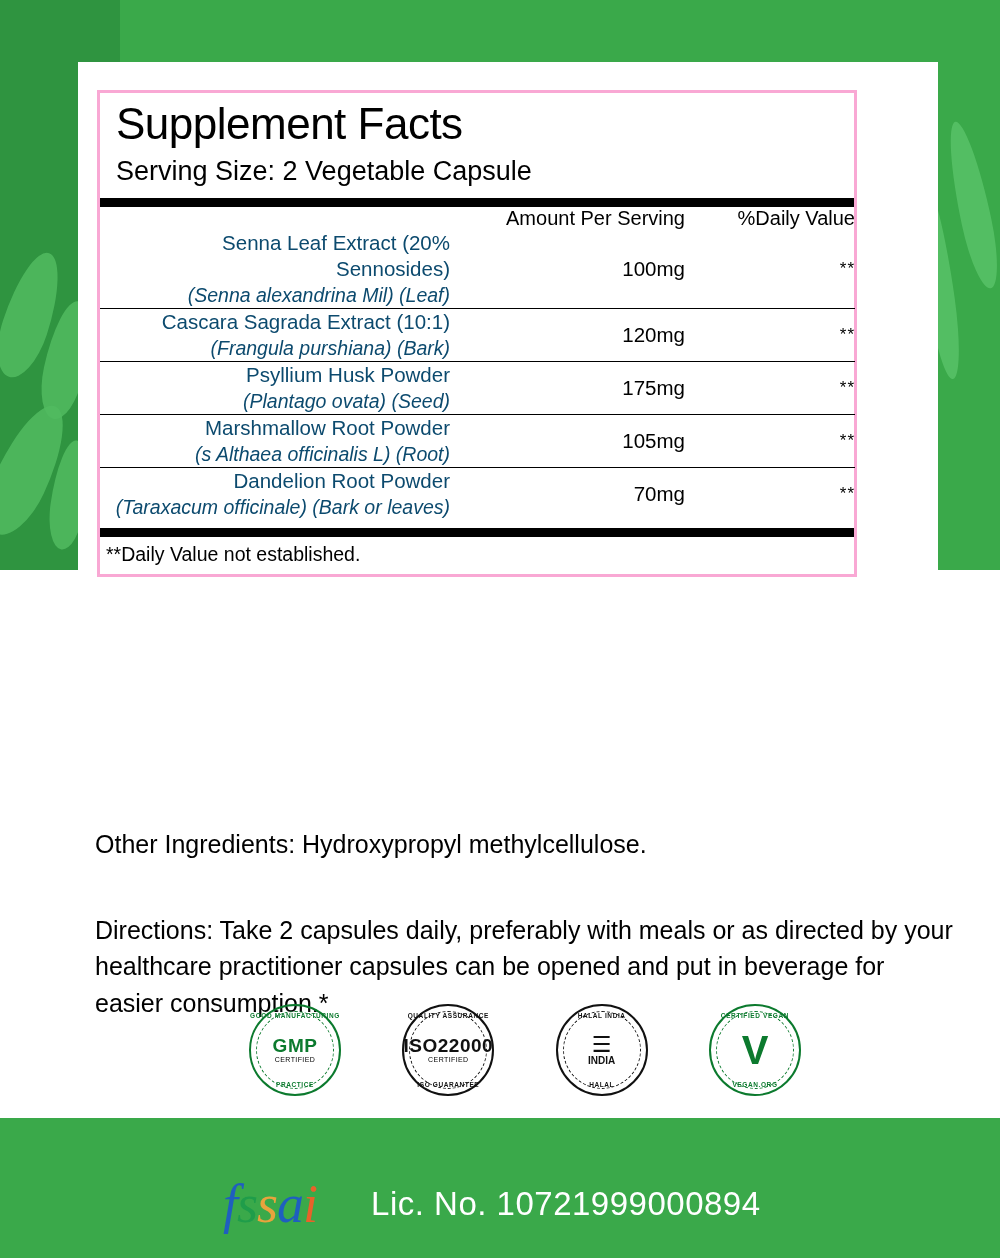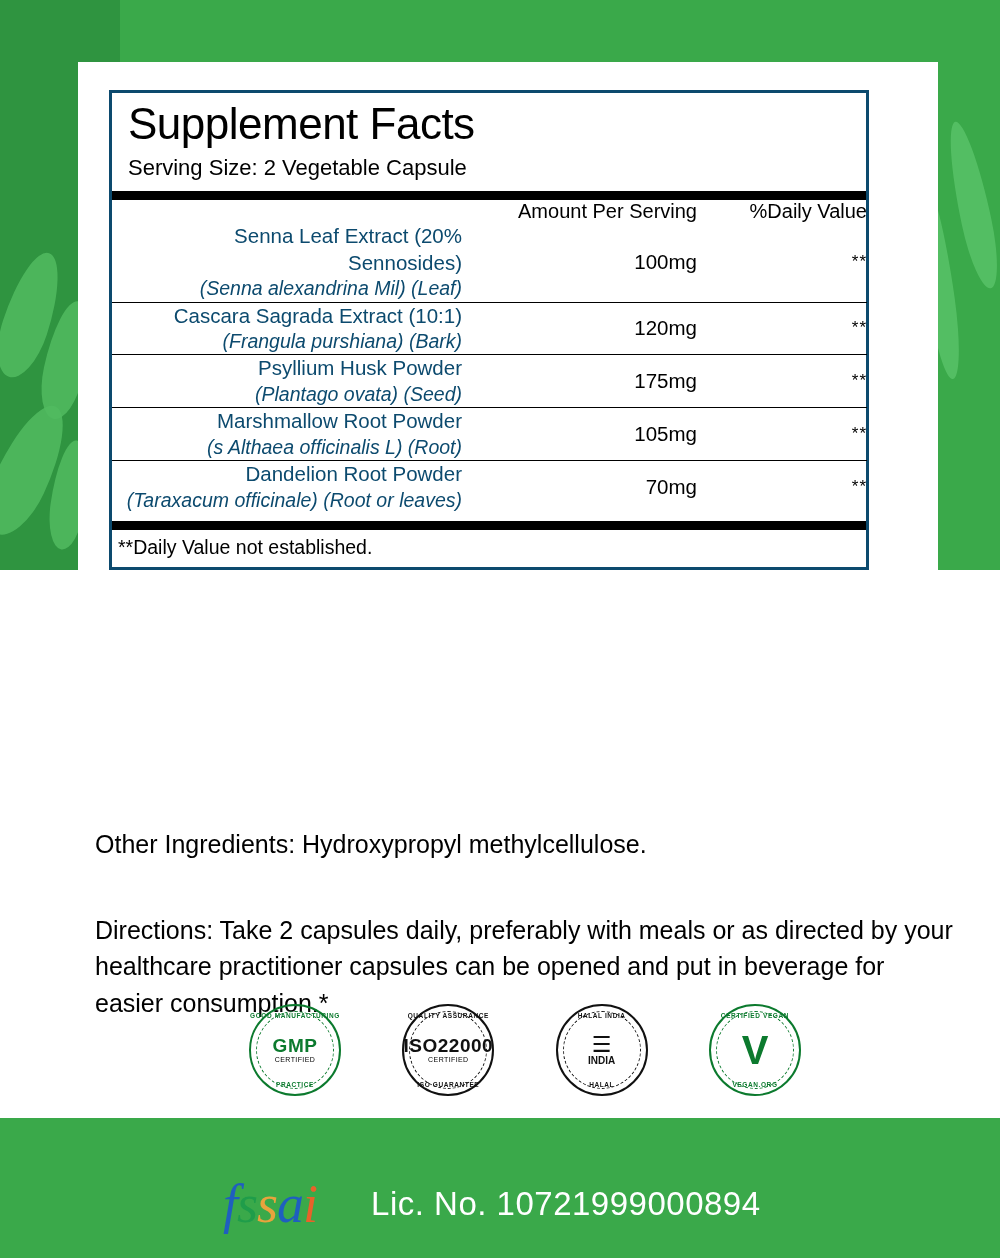--- a/index.html
+++ b/index.html
@@ -70,37 +70,36 @@
     width: 1000px; height: 6px;
     background: #ffffff;
   }
 
   
   .panel {
     position: absolute;
     left: 97px;
     top: 90px;
     width: 760px;
-    border: 3px solid #0c4a6e;
+    border: 3px solid #f9a8d4;
     background: #ffffff;
     box-sizing: border-box;
     z-index: 3;
-    margin-left: 12px;
   }
   .panel-inner { padding: 6px 14px 0 14px; }
   .sf-title {
     font-size: 44px;
     line-height: 1.05;
     font-weight: 400;
     letter-spacing: -0.5px;
     color: #000;
     margin: 2px 0 6px 2px;
   }
   .sf-serving {
-    font-size: 22px;
+    font-size: 27px;
     line-height: 1.35;
     color: #000;
     margin-left: 2px;
   }
   .rule-thick {
     height: 9px;
     background: #000;
     margin: 8px 0 0 0;
   }
   table.facts {
@@ -355,21 +354,21 @@
         <td class="ing-name">
           <span>Marshmallow Root Powder</span>
           <span class="ing-latin">(s Althaea officinalis L) (Root)</span>
         </td>
         <td class="ing-amt">105mg</td>
         <td class="ing-dv">**</td>
       </tr>
       <tr class="ing-row">
         <td class="ing-name">
           <span>Dandelion Root Powder</span>
-          <span class="ing-latin">(Taraxacum officinale) (Root or leaves)</span>
+          <span class="ing-latin">(Taraxacum officinale) (Bark or leaves)</span>
         </td>
         <td class="ing-amt">70mg</td>
         <td class="ing-dv">**</td>
       </tr>
     </tbody>
   </table>
 
   <div class="rule-thick"></div>
   <div class="footnote">**Daily Value not established.</div>
 </div>

